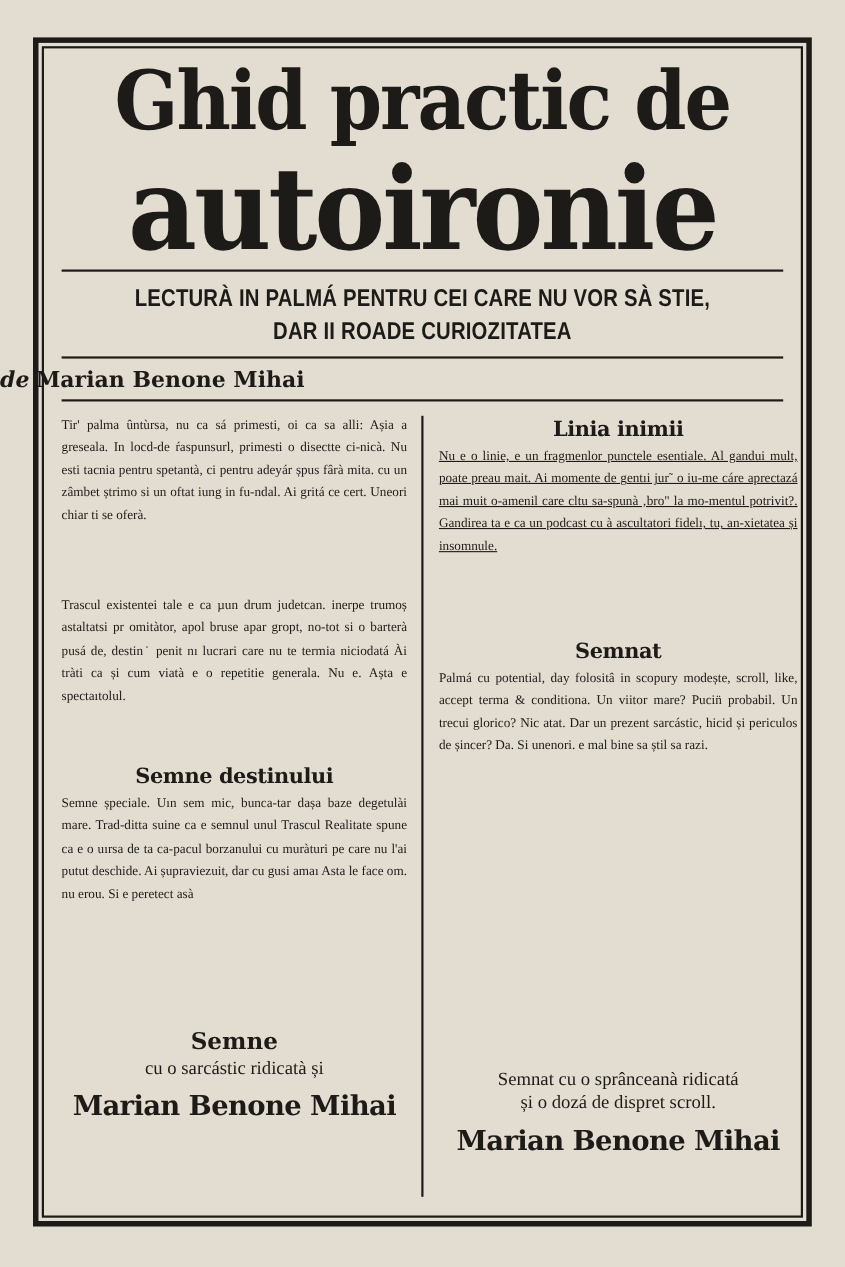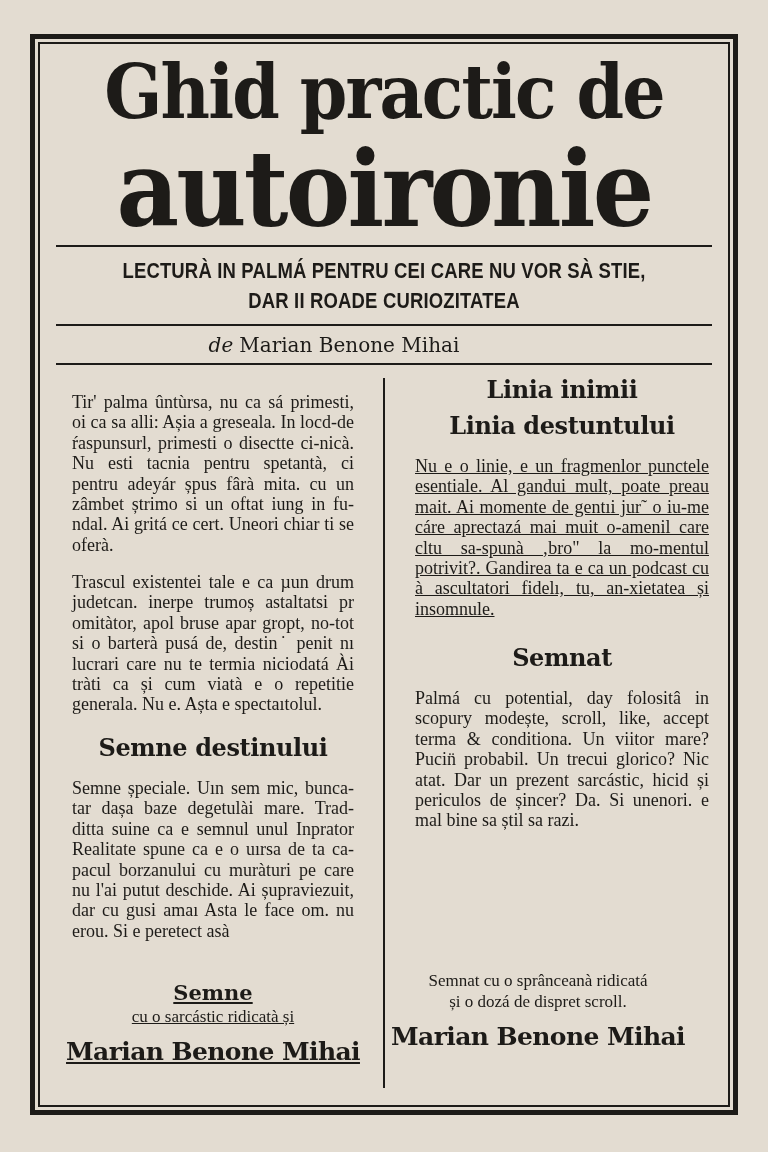--- a/index.html
+++ b/index.html
@@ -78,23 +78,22 @@
       line-height: 30px;
       transform: scaleX(0.84);
       transform-origin: center top;
       letter-spacing: 0.2px;
     }
     .byline {
       position: absolute;
       left: 0;
       width: 668px;
       top: 332px;
-      text-align: center;
       font-size: 20px;
-      font-weight: normal;
+      font-weight: bold;
       line-height: 26px;
     }
     .byline .de {
       font-style: italic;
       margin-right: 6px;
     }
     .divider {
       position: absolute;
       left: 383px;
       top: 378px;
@@ -104,30 +103,30 @@
     }
     .col {
       position: absolute;
       top: 376px;
       box-sizing: border-box;
     }
     .col-left { left: 56px; width: 314px; }
     .col-right { left: 399px; width: 326px; }
     .para {
       font-family: "Liberation Serif", serif;
-      font-size: 18px;
+      font-size: 12px;
       line-height: 20.4px;
       text-align: justify;
-      margin: 16px;
+      margin: 0;
       hyphens: manual;
     }
     .heading {
       font-family: "DejaVu Serif", serif;
       font-weight: bold;
-      font-size: 24px;
+      font-size: 19px;
       line-height: 28px;
       text-align: center;
       margin: 0;
       letter-spacing: -0.4px;
     }
     .sign-block {
       text-align: center;
     }
     .sign-title {
       font-family: "DejaVu Serif", serif;
@@ -175,34 +174,33 @@
 </div>
 
 <div class="rule rule-3"></div>
 
 <div class="divider"></div>
 
 <div class="col col-left">
   <p class="para" style="height:164px;">Tir' palma ûntùrsa, nu ca sá primesti, oi ca sa alli: Așia a greseala. In locd-de ŕaspunsurl, primesti o disectte ci-nicà. Nu esti tacnia pentru spetantà, ci pentru adeyár șpus fârà mita. cu un zâmbet ștrimo si un oftat iung in fu-ndal. Ai gritá ce cert. Uneori chiar ti se oferà.</p>
   <p class="para" style="height:146px;">Trascul existentei tale e ca µun drum judetcan. inerpe trumoș astaltatsi pr omitàtor, apol  bruse apar gropt, no-tot si o barterà pusá de, destin˙ penit nı lucrari care nu te termia niciodatá Ài tràti ca și cum viatà e o repetitie generala. Nu e. Așta e spectaıtolul.</p>
   <div class="heading" style="margin-top:6px;">Semne destinului</div>
-  <p class="para" style="height:170px;">Semne șpeciale. Uın sem mic, bunca-tar dașa baze degetulài mare. Trad-ditta suine ca e semnul unul Inprator Realitate spune ca e o uırsa de ta ca-pacul borzanului cu muràturi pe care nu l'ai putut deschide. Ai șupraviezuit, dar cu gusi amaı  Asta le face om. nu erou. Si e peretect asà</p>
-</div>
-
-<div class="abs sign-block" style="left:56px; width:314px; top:980px;text-decoration:underline;">
+  <p class="para" style="height:170px;">Semne șpeciale. Uın sem mic, bunca-tar dașa baze degetulài mare. Trad-ditta suine ca e semnul unul Trascul Realitate spune ca e o uırsa de ta ca-pacul borzanului cu muràturi pe care nu l'ai putut deschide. Ai șupraviezuit, dar cu gusi amaı  Asta le face om. nu erou. Si e peretect asà</p>
+</div>
+
+<div class="abs sign-block" style="left:56px; width:314px; top:934px;">
   <div class="sign-title">Semne</div>
   <div class="sign-text">cu o sarcástic ridicatà și</div>
   <div class="sign-name" style="margin-top:10px;">Marian Benone Mihai</div>
 </div>
 
 <div class="col col-right">
   <div class="heading" style="margin-top:0;">Linia inimii</div>
-  <div class="heading" style="margin-top:8px;">Linia destuntului</div>
   <p class="para" style="height:172px;text-decoration:underline;">Nu e o linie, e un fragmenlor punctele esentiale. Al gandui mult, poate preau mait. Ai momente de gentıi jur˜ o iu-me cáre aprectazá mai muit o-amenil care cltu sa-spunà ‚bro" la mo-mentul potrivit?. Gandirea ta e ca un podcast cu à ascultatori fidelı, tu, an-xietatea și insomnule.</p>
   <div class="heading" style="margin-top:2px;">Semnat</div>
   <p class="para">Palmá cu potential, day folositâ in scopury modește, scroll, like, accept terma &amp; conditiona. Un viitor mare? Pucin̈ probabil. Un trecui glorico? Nic atat. Dar un prezent sarcástic, hicid și periculos de șincer? Da. Si unenori. e mal bine sa știl sa razi.</p>
 </div>
 
-<div class="abs sign-block" style="left:375px; width:326px; top:970px;">
+<div class="abs sign-block" style="left:399px; width:326px; top:970px;">
   <div class="sign-text">Semnat cu o sprânceanà ridicatá</div>
   <div class="sign-text">și o dozá de dispret scroll.</div>
   <div class="sign-name" style="margin-top:10px;">Marian Benone Mihai</div>
 </div>
 
 </body></html>

